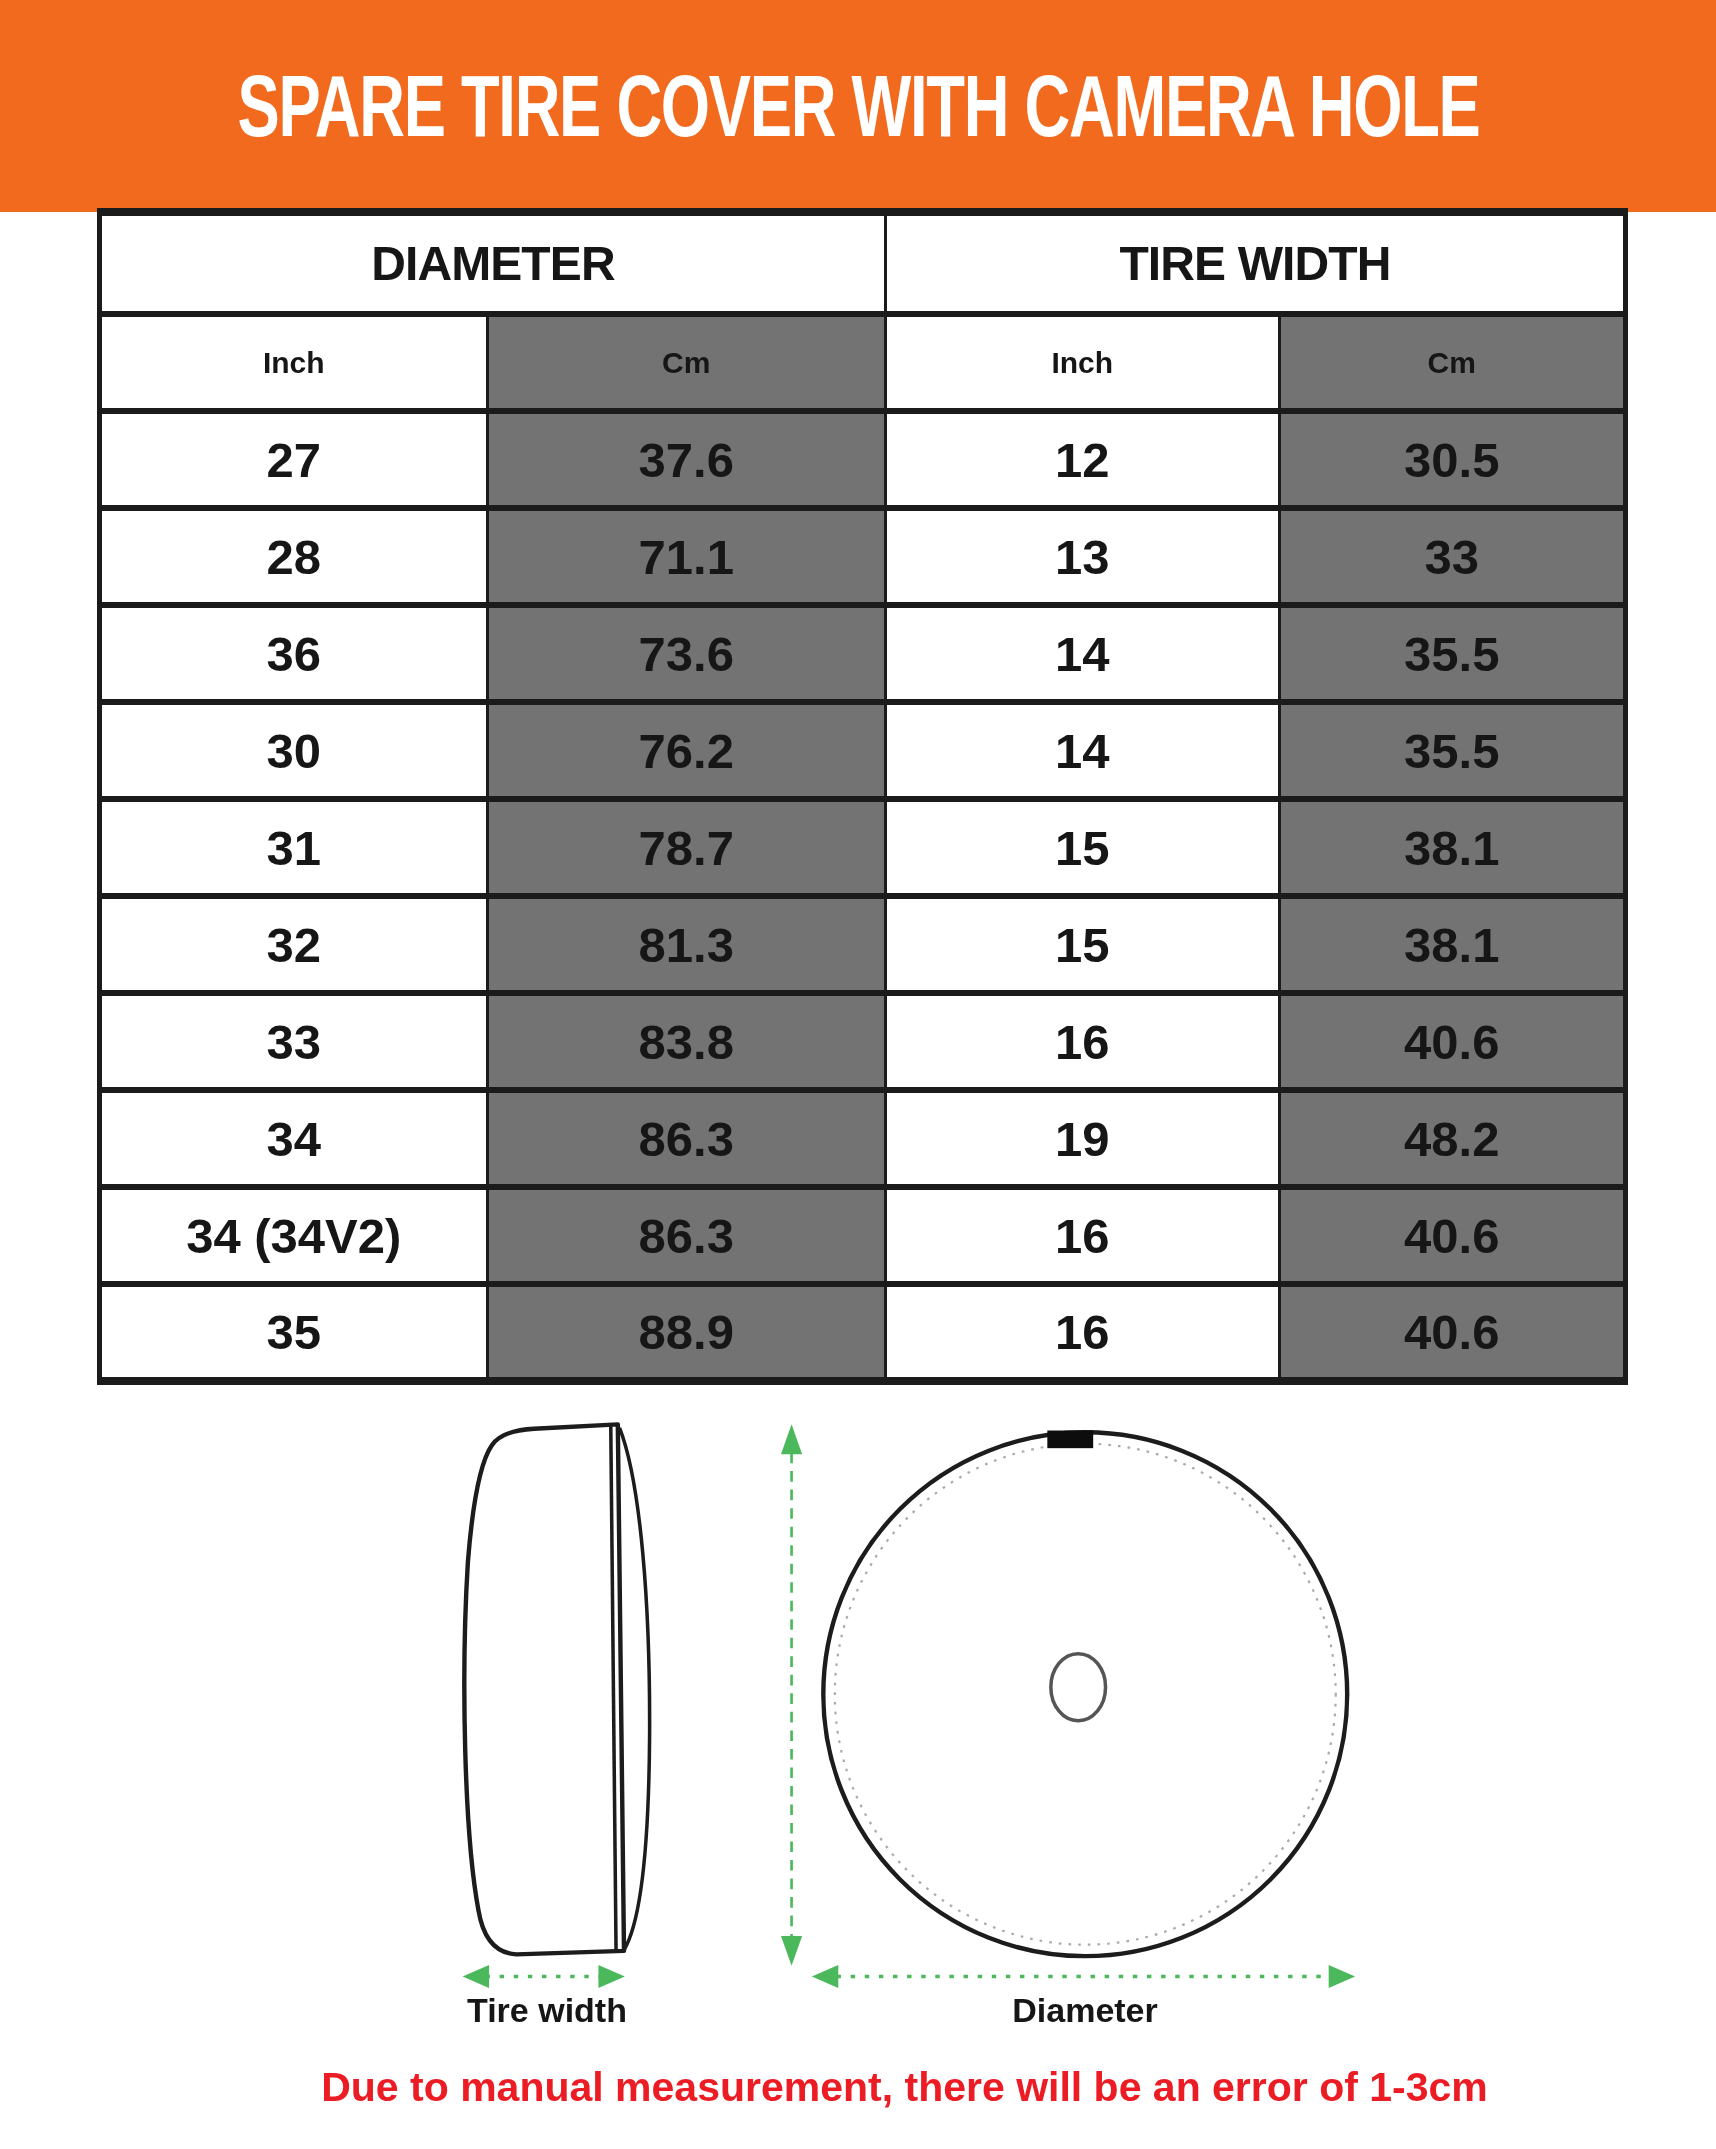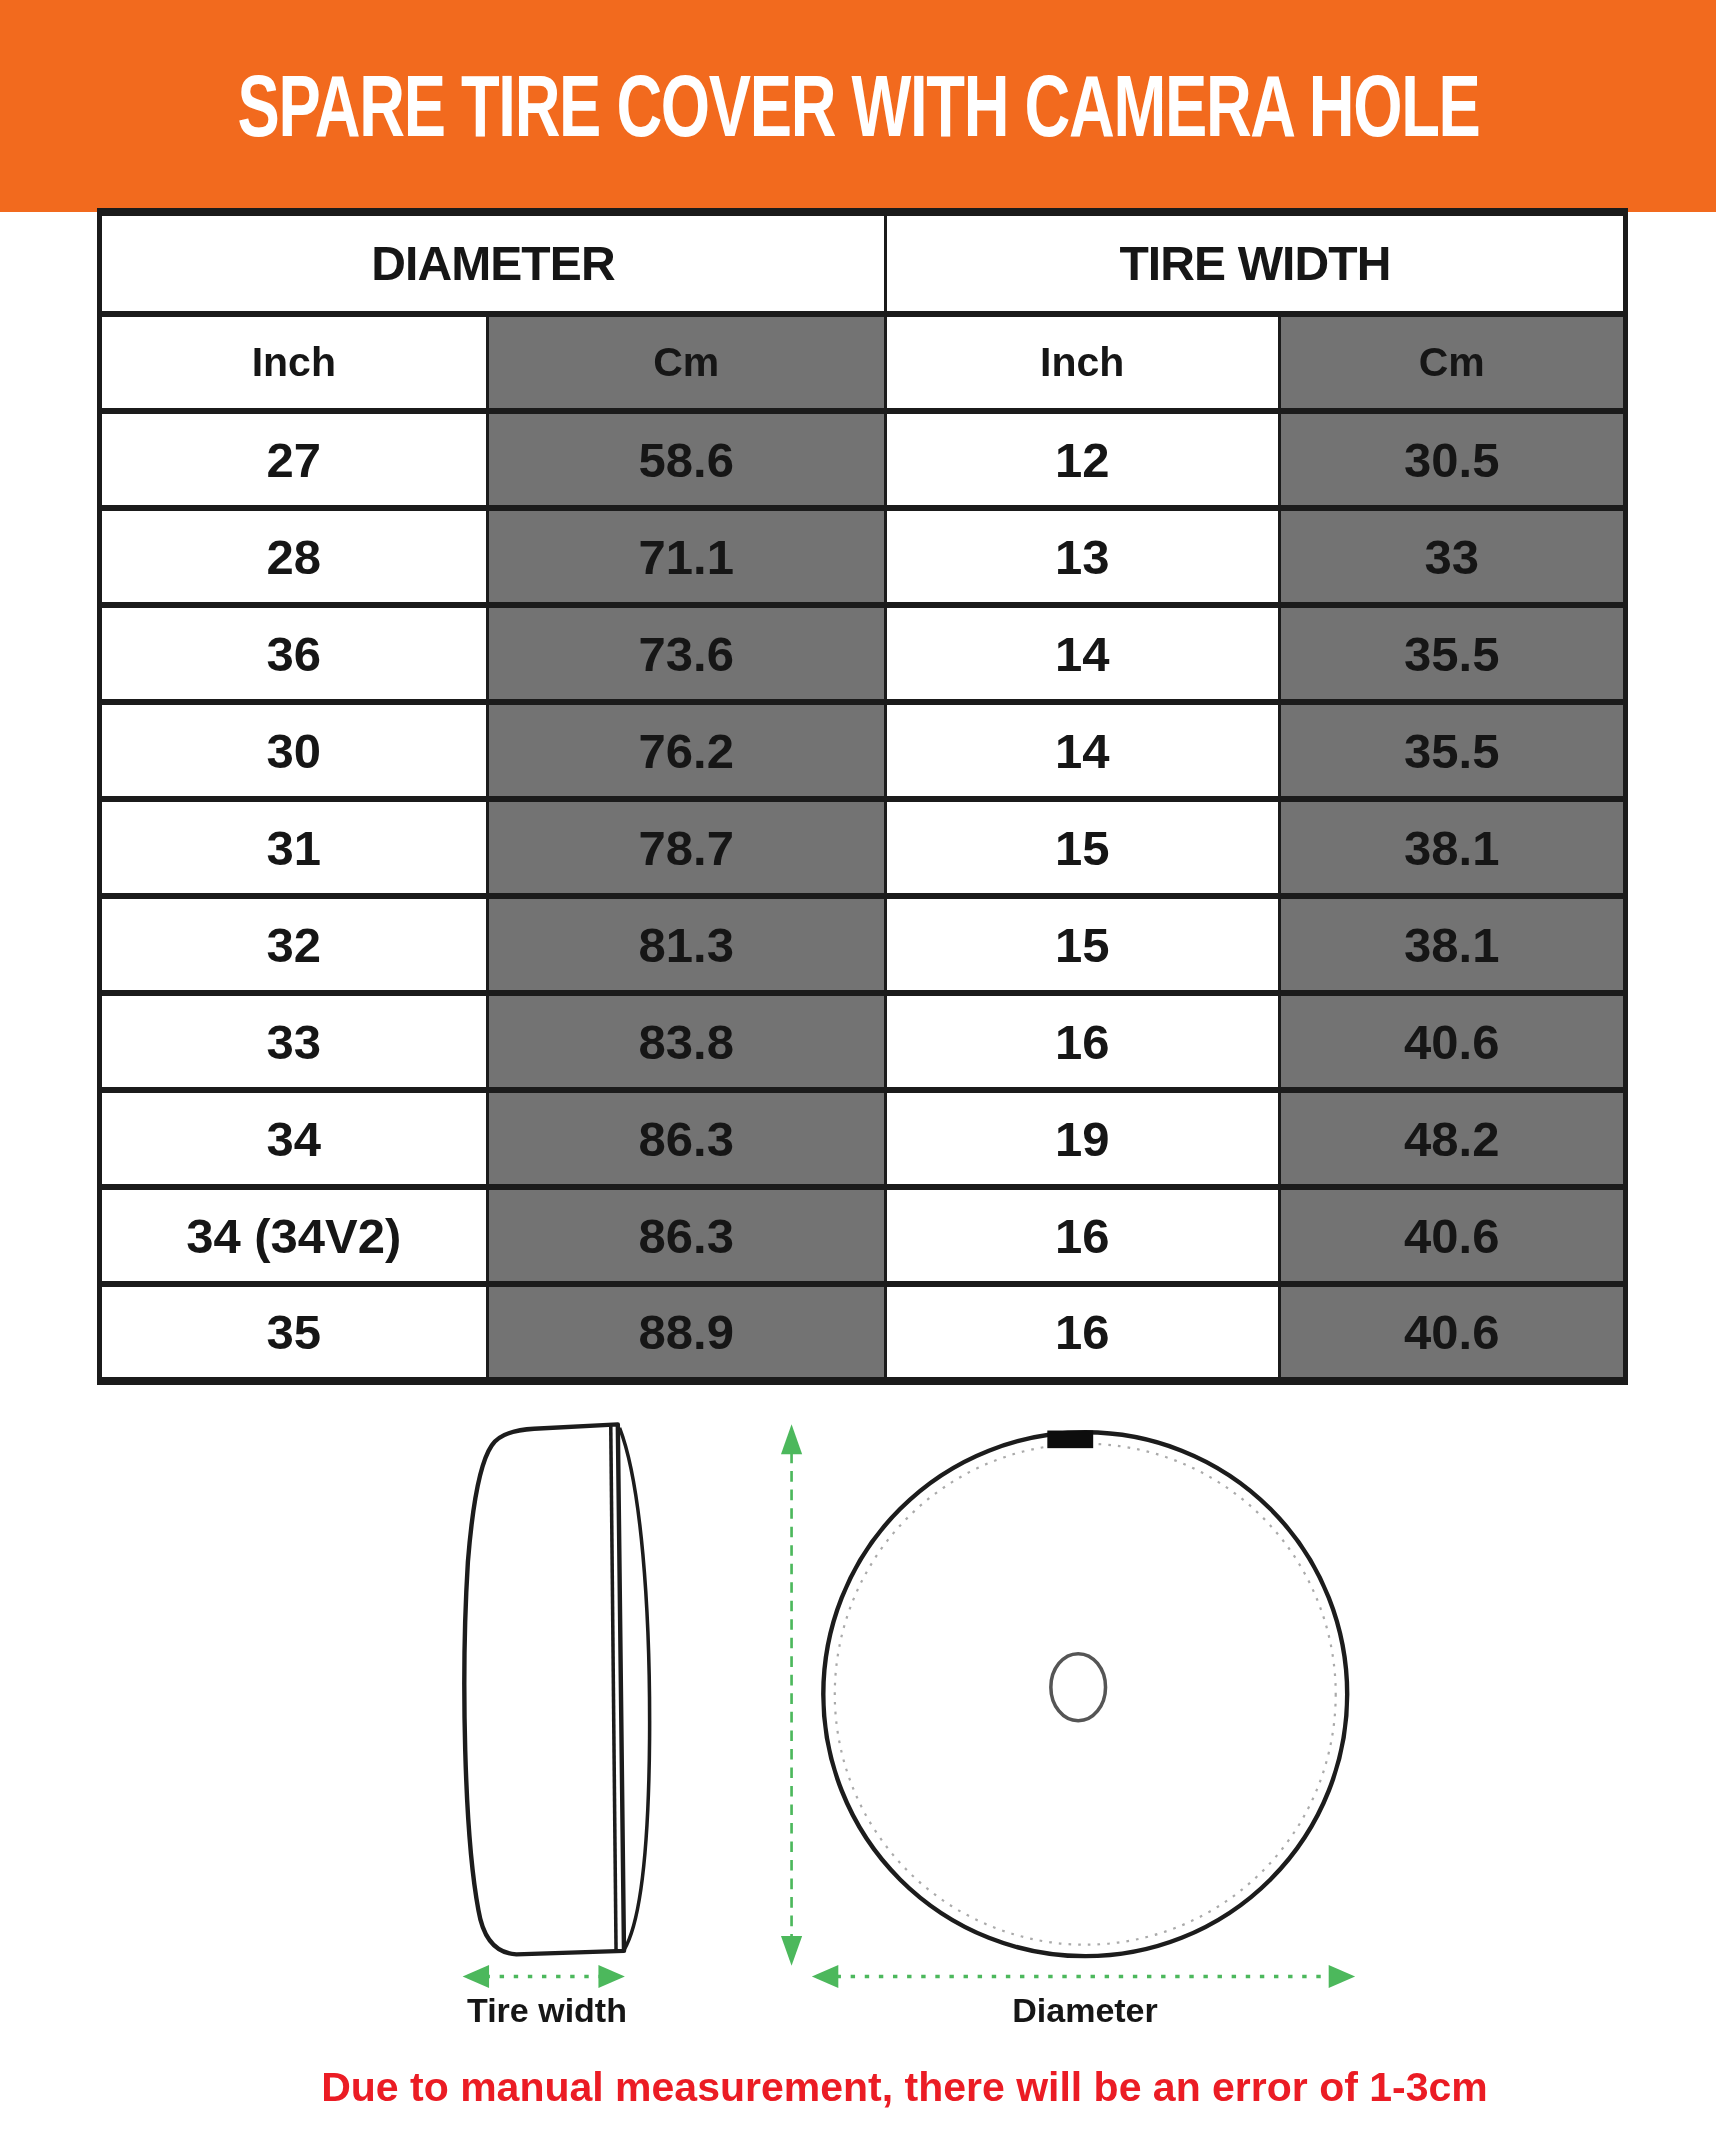--- a/index.html
+++ b/index.html
@@ -47,21 +47,21 @@
     text-align:center;
     vertical-align:middle;
     color:#161616;
     font-weight:bold;
     padding:0;
   }
   .size-table tr.section-row { height:102px; }
   .size-table tr.column-row  { height:97px; }
   .size-table tbody tr       { height:97px; }
   .size-table th.section { font-size:48px; letter-spacing:-0.9px; }
-  .size-table tr.column-row th { font-size:41px; }
+  .size-table tr.column-row th { font-size:30px; }
   .size-table td { font-size:49px; }
   .cm-col { background:#737373; }
 
   
   .diagram {
     position:absolute; left:397px; top:1412px;
     width:1059px; height:635px;
   }
   .diagram svg { position:absolute; left:0; top:0; }
   .diagram .lbl {
@@ -110,21 +110,21 @@
     <tr class="column-row">
       <th>Inch</th>
       <th class="cm-col">Cm</th>
       <th>Inch</th>
       <th class="cm-col">Cm</th>
     </tr>
   </thead>
   <tbody>
       <tr>
         <td>27</td>
-        <td class="cm-col">58.6</td>
+        <td class="cm-col">37.6</td>
         <td>12</td>
         <td class="cm-col">30.5</td>
       </tr>
       <tr>
         <td>28</td>
         <td class="cm-col">71.1</td>
         <td>13</td>
         <td class="cm-col">33</td>
       </tr>
       <tr>

